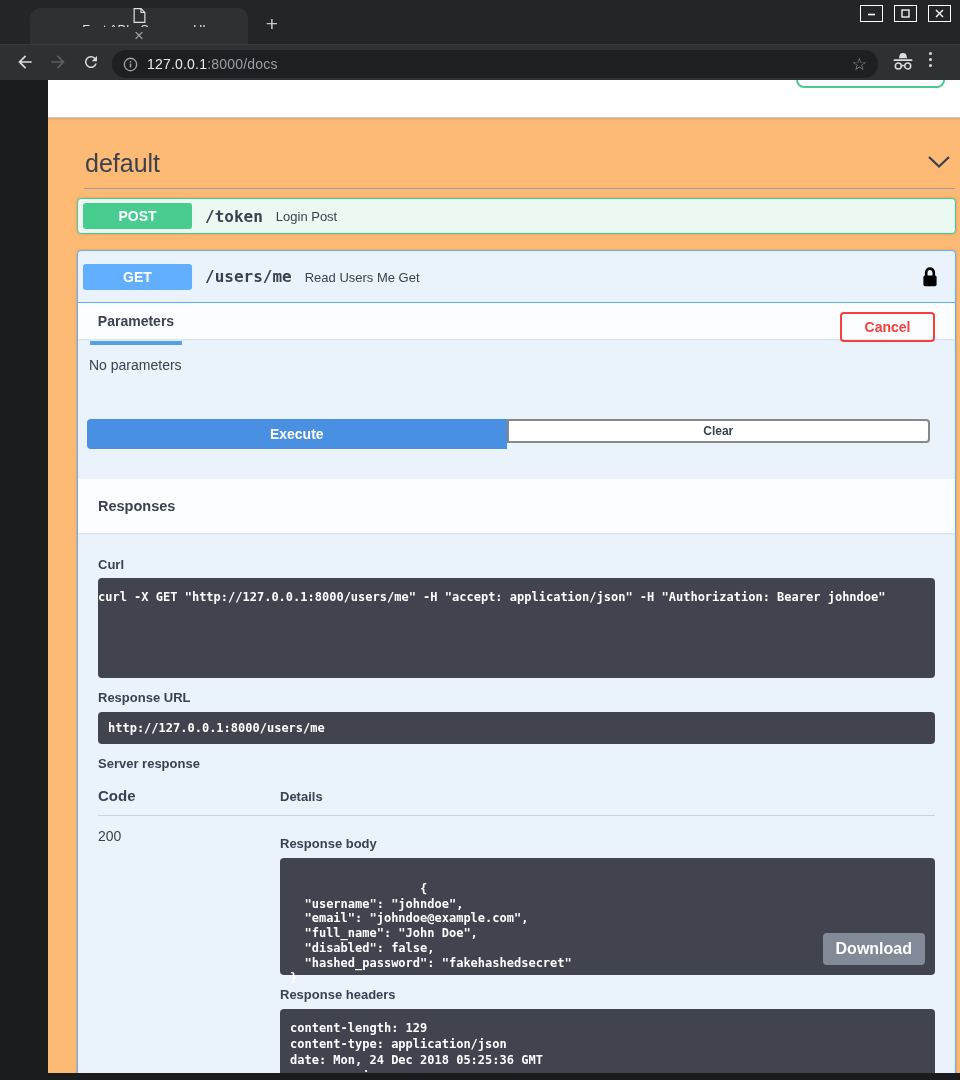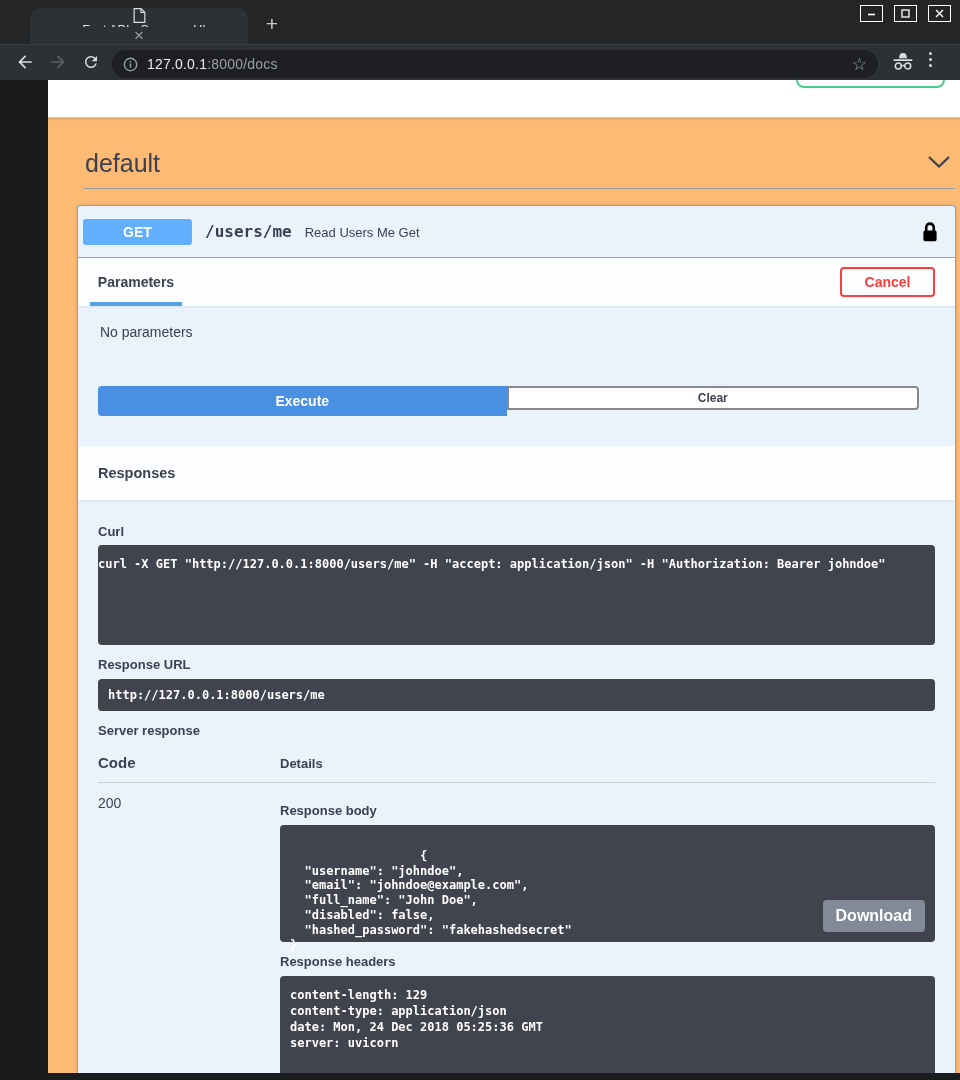--- a/index.html
+++ b/index.html
@@ -49,30 +49,30 @@
   .get-header { height:52px; display:flex; align-items:center; padding:0 5px; border-bottom:1px solid #61affe; }
   .badge { width:109px; height:26px; border-radius:3px; color:#fff; font-weight:bold; font-size:14px;
            display:flex; align-items:center; justify-content:center; border:none; }
   .badge.post-badge { background:#49cc90; }
   .badge.get-badge { background:#61affe; }
   .op-path { font-family:"DejaVu Sans Mono",monospace; font-weight:bold; font-size:16px; color:#3b4151; margin-left:13px; }
   .op-desc { font-size:13px; color:#3b4151; margin-left:13px; padding-top:1px; }
   .lock-wrap { margin-left:auto; margin-right:12px; background:none; border:none; display:flex; align-items:center; }
 
   .section-header { background:rgba(255,255,255,.82); box-shadow:0 1px 2px rgba(0,0,0,.08);
-                    height:48px; display:flex; align-items:center; padding:0 20px 0 12px; position:relative; }
+                    height:36px; display:flex; align-items:center; padding:0 20px 0 12px; position:relative; }
   .tab-item { position:relative; height:48px; width:92px; display:flex; align-items:center; justify-content:center;
               background:none; border:none; }
   .tab-label { font-size:14px; font-weight:bold; color:#3b4151; }
   .tab-underline { position:absolute; bottom:0; left:0; width:100%; height:4px; background:#54a1e4; }
   .cancel-btn { position:absolute; right:20px; top:9px; width:95px; height:30px; border:2px solid #f93e3e;
                 border-radius:4px; color:#f93e3e; font-weight:bold; font-size:14px; background:transparent;
                 display:flex; align-items:center; justify-content:center; }
 
-  .param-body { height:140px; padding:18px 22px 0; }
+  .param-body { height:140px; padding:18px 11px 0; }
   .no-params { font-size:14px; color:#3b4151; }
   .execute-row { display:flex; margin:46px 14px 0 -2px; }
   .execute-btn { flex:1; height:30px; background:#4990e2; border:none; border-radius:4px 0 0 4px;
                  color:#fff; font-weight:bold; font-size:14px; font-family:inherit; }
   .clear-btn { flex:1; height:24px; background:#fff; border:2px solid #888; border-radius:0 4px 4px 0;
                color:#3b4151; font-weight:bold; font-size:12px; font-family:inherit; }
 
   .responses-header { background:rgba(255,255,255,.82); box-shadow:0 1px 2px rgba(0,0,0,.08);
                       height:54px; display:flex; align-items:center; padding:0 20px; }
   .responses-title { font-size:14.5px; font-weight:bold; color:#3b4151; }
@@ -193,20 +193,25 @@
     <div class="swagger">
       <div class="tag-row">
         <span class="tag-title">default</span>
         <span class="tag-chevron">
           <svg width="24" height="14" viewBox="0 0 24 14">
               <path d="M2 2l10 9.5L22 2" fill="none" stroke="#3b4151" stroke-width="2.3"></path>
             </svg>
         </span>
       </div>
 
+      <div class="opblock post">
+        <span class="badge post-badge">POST</span>
+        <span class="op-path">/token</span>
+        <span class="op-desc">Login Post</span>
+      </div>
 
       <div class="opblock get">
         <div class="get-header">
           <span class="badge get-badge">GET</span>
           <span class="op-path">/users/me</span>
           <span class="op-desc">Read Users Me Get</span>
           <button class="lock-wrap">
             <svg width="16" height="21" viewBox="0 0 16 21">
               <path d="M4.2 10V6.4a3.8 3.8 0 0 1 7.6 0V10" stroke="#000" stroke-width="2.6" fill="none"></path>
               <rect x="1.4" y="9.6" width="13.2" height="10.6" rx="1.6" fill="#000"></rect>

